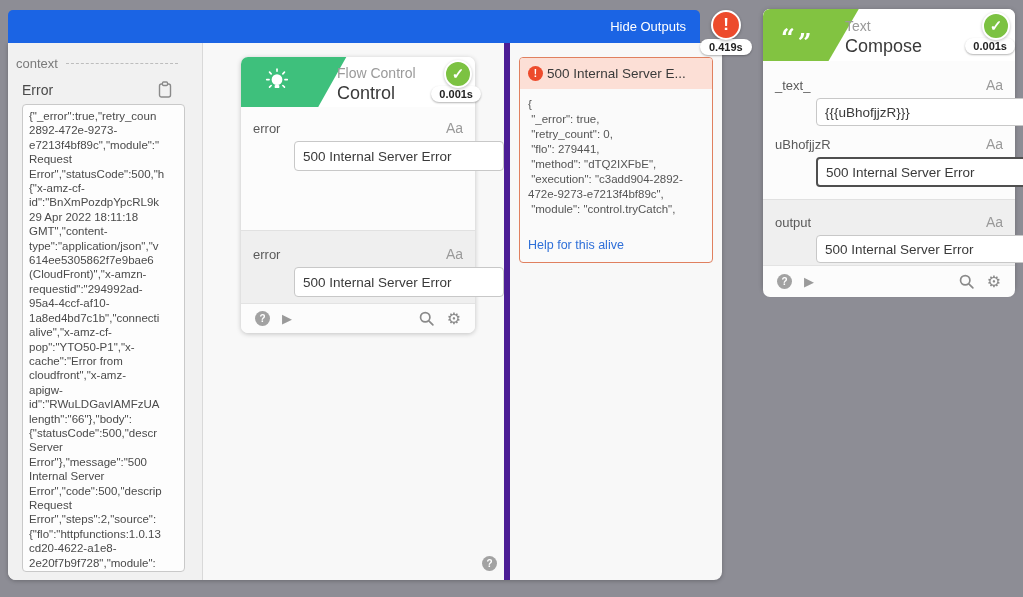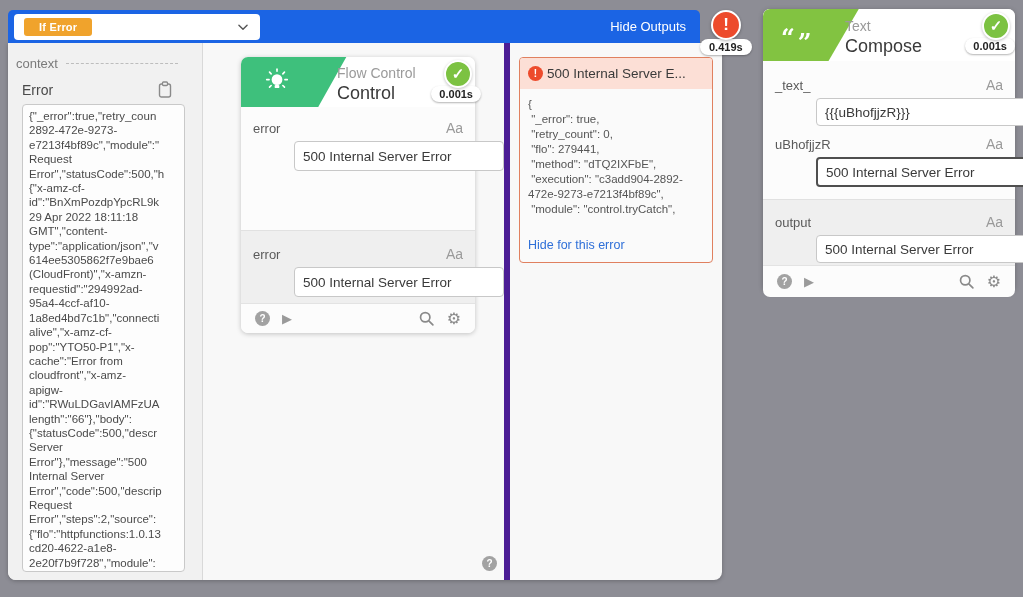--- a/index.html
+++ b/index.html
@@ -176,28 +176,20 @@
     font-size:24px; letter-spacing:3px; font-family:"DejaVu Serif", serif;
   }
   .quote-close { position:relative; top:5px; }
 
   .mag-icon, .chev-svg, .copy-svg { display:block; }
 </style>
 </head>
 <body>
 
 <div class="blue-bar">
-  <div class="branch-select">
-    <span class="branch-pill">If Error</span>
-    <span class="chevron-down">
-      <svg class="chev-svg" width="14" height="14" viewBox="0 0 24 24">
-          <polyline points="5,9 12,16 19,9" fill="none" stroke="#555" stroke-width="2.4" stroke-linecap="round" stroke-linejoin="round"></polyline>
-        </svg>
-    </span>
-  </div>
   <div class="hide-outputs">Hide Outputs</div>
 </div>
 <div class="run-error-circle">
   <span>!</span>
 </div>
 <div class="run-time-badge">0.419s</div>
 
 <div class="main-panel">
 
   <div class="context-col">
@@ -327,21 +319,21 @@
         <span class="error-panel-title">500 Internal Server E...</span>
       </div>
       <div class="error-json">{
  "_error": true,
  "retry_count": 0,
  "flo": 279441,
  "method": "dTQ2IXFbE",
  "execution": "c3add904-2892-
 472e-9273-e7213f4bf89c",
  "module": "control.tryCatch",</div>
-      <div class="error-help-link">Hide for this error</div>
+      <div class="error-help-link">Help for this alive</div>
     </div>
   </div>
 </div>
 
 <div class="compose-card">
   <div class="card-header">
     <div class="header-green green-text"></div>
     <span class="quote-glyph"><span>“</span><span class="quote-close">”</span></span>
     <div class="card-titles">
       <div class="card-category">Text</div>

